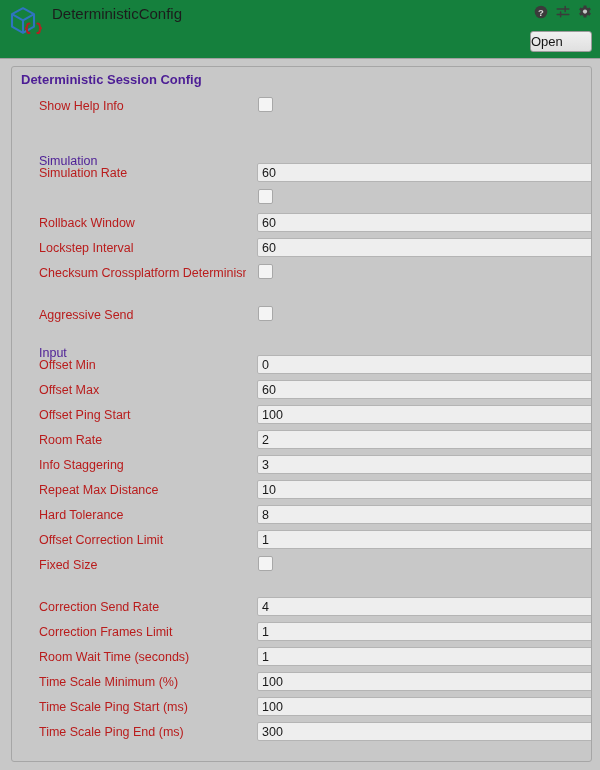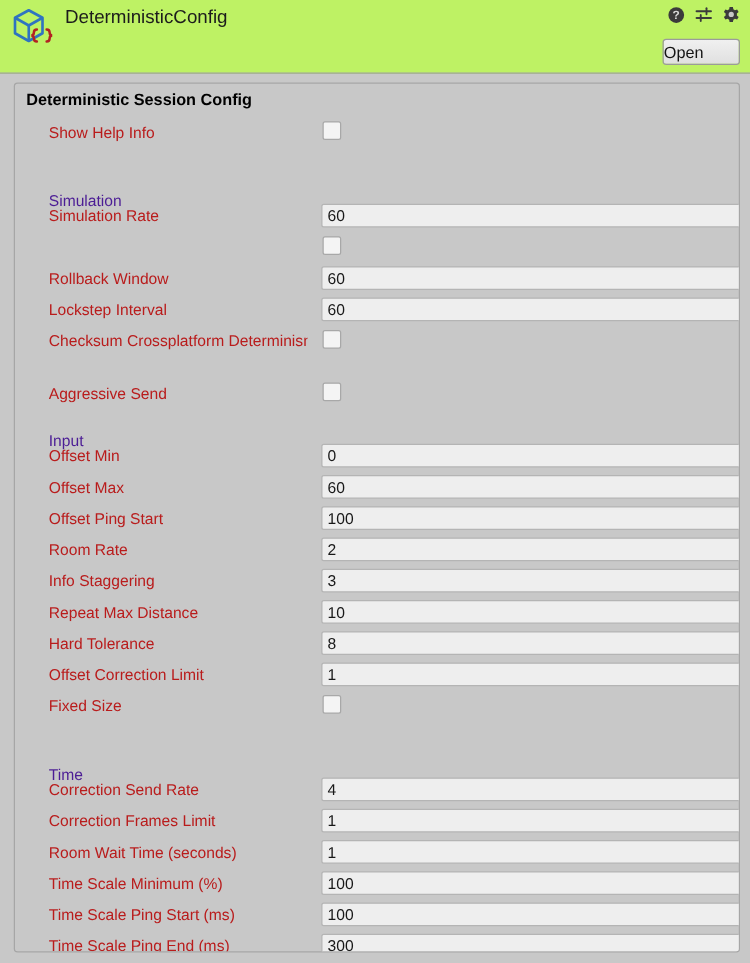--- a/index.html
+++ b/index.html
@@ -14,21 +14,21 @@
     font-size: 12px;
     color: #1a1a1a;
     overflow: hidden;
     -webkit-font-smoothing: antialiased;
   }
 
   
   #asset-header {
     position: relative;
     height: 59px;
-    background: #bef264;
+    background: #15803d;
     border-bottom: 1px solid #a0a0a0;
     box-sizing: border-box;
     padding-left: 14px;
   }
   #asset-icon {
     position: absolute;
     left: 8px;
     top: 4px;
     width: 36px;
     height: 36px;
@@ -85,21 +85,21 @@
     box-sizing: border-box;
     overflow: hidden;
   }
 
   .panel-title {
     position: absolute;
     left: 9px;
     top: 5px;
     font-size: 13px;
     font-weight: bold;
-    color: #000000;
+    color: #4c1d95;
     white-space: nowrap;
   }
 
   .rows {
     position: absolute;
     left: 0;
     top: 28px;
     right: 0;
   }
 
@@ -283,23 +283,20 @@
       <div class="row">
         <div class="field-label">Offset Correction Limit</div>
         <input type="text" class="text-field" value="1" style="">
       </div>
       <div class="row">
         <div class="field-label">Fixed Size</div>
         <div class="checkbox"></div>
       </div>
       <div class="row spacer"></div>
       <div class="row">
-        <div class="section-head">Time</div>
-      </div>
-      <div class="row">
         <div class="field-label">Correction Send Rate</div>
         <input type="text" class="text-field" value="4" style="">
       </div>
       <div class="row">
         <div class="field-label">Correction Frames Limit</div>
         <input type="text" class="text-field" value="1" style="">
       </div>
       <div class="row">
         <div class="field-label">Room Wait Time (seconds)</div>
         <input type="text" class="text-field" value="1" style="">

